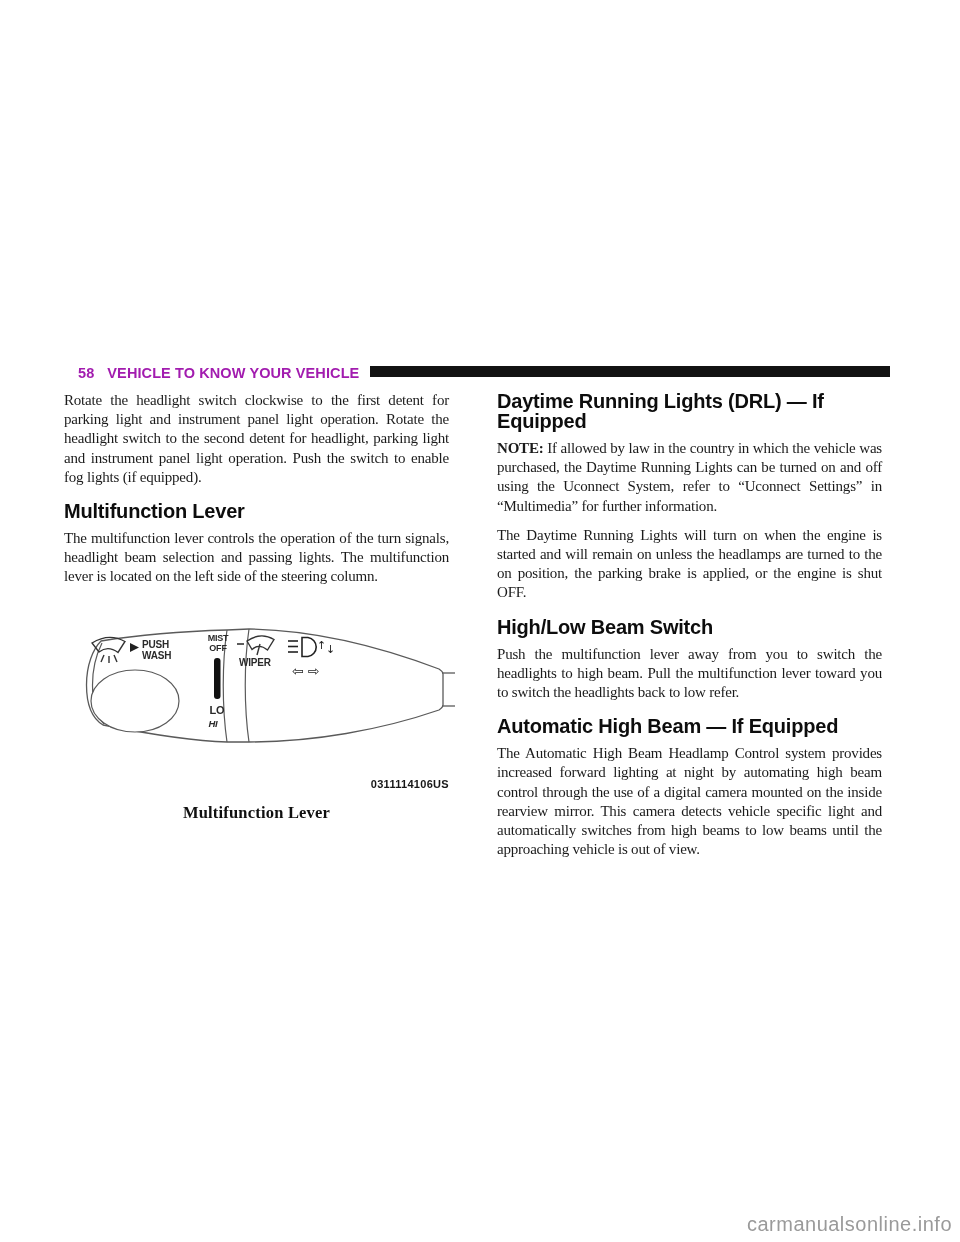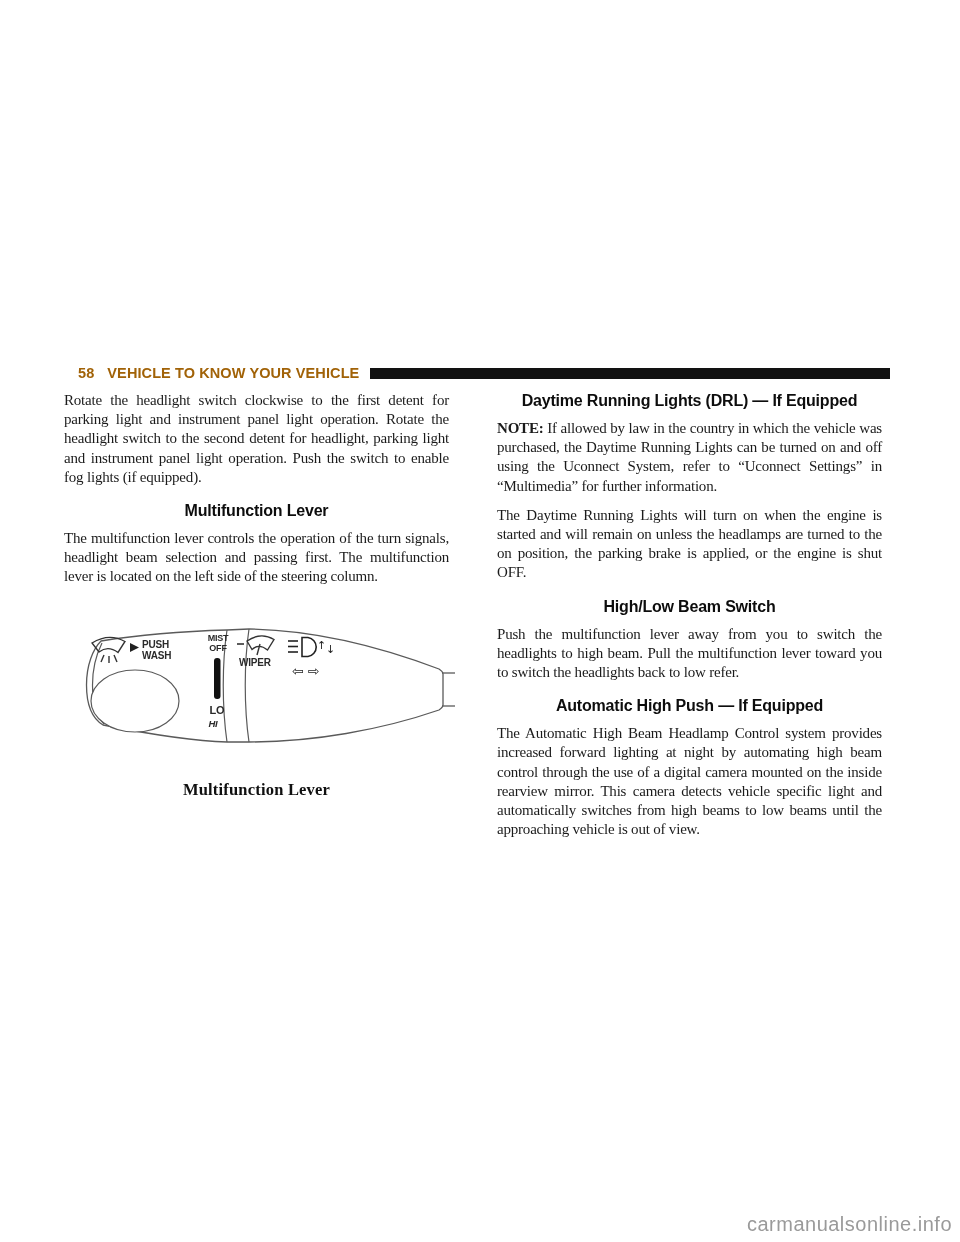--- a/index.html
+++ b/index.html
@@ -7,40 +7,40 @@
     position:relative;
     width:960px;height:1242px;
     background:#ffffff;
     overflow:hidden;
     font-family:"Liberation Serif", serif;
     color:#1b1b1b;
   }
   
   .header{
     position:absolute;left:78px;top:365px;width:812px;
-    display:flex;align-items:center;
+    display:flex;
     font-family:"Liberation Sans", sans-serif;
-    font-weight:bold;font-size:14.5px;color:#a16207;
+    font-weight:bold;font-size:14.5px;color:#a21caf;
     letter-spacing:0.1px;white-space:nowrap;
   }
   .header .pnum{margin-right:13px;}
   .header .hbar{flex:1;height:11px;background:#121212;margin-left:11px;margin-top:1px;}
   
   .col{
     position:absolute;top:391px;width:385px;
     font-size:15px;line-height:19.2px;letter-spacing:-0.2px;
     text-align:justify;
   }
   .col-left{left:64px;}
   .col-right{left:497px;}
   .col p{margin:0 0 10px 0;}
   .sec-heading{
     font-family:"Liberation Sans", sans-serif;
-    font-size:16px;font-weight:bold;color:#0d0d0d;
-    text-align:center;letter-spacing:-0.2px;
+    font-size:20px;font-weight:bold;color:#0d0d0d;
+    text-align:left;letter-spacing:-0.2px;
     margin:14px 0 8px 0;line-height:20px;
   }
   .sec-heading.first{margin-top:0;}
   .note-label{font-weight:bold;}
   
   .figure{margin-top:24px;margin-left:-13px;width:410px;}
   .figure svg{display:block;}
   .image-id{
     font-family:"Liberation Sans", sans-serif;
     font-weight:bold;font-size:11px;color:#161616;
@@ -69,21 +69,21 @@
 
   <div class="header">
     <span class="pnum">58</span>
     <span class="htitle">VEHICLE TO KNOW YOUR VEHICLE</span>
     <span class="hbar"></span>
   </div>
 
   <div class="col col-left">
     <p>Rotate the headlight switch clockwise to the first detent for parking light and instrument panel light operation. Rotate the headlight switch to the second detent for headlight, parking light and instrument panel light operation. Push the switch to enable fog lights (if equipped).</p>
     <div class="sec-heading">Multifunction Lever</div>
-    <p>The multifunction lever controls the operation of the turn signals, headlight beam selection and passing first. The multifunction lever is located on the left side of the steering column.</p>
+    <p>The multifunction lever controls the operation of the turn signals, headlight beam selection and passing lights. The multifunction lever is located on the left side of the steering column.</p>
 
     <div class="figure">
       <svg width="410" height="160" viewBox="0 0 410 160">
 
         <path d="M 50,30
                  C 90,23.5 140,20 176,19
                  L 198,18
                  C 262,19 330,36 388,58
                  C 391,60 392,61 392,63
                  L 392,94
@@ -141,28 +141,29 @@
         </g>
 
         <text x="266" y="38" font-size="11" fill="#222" font-family="DejaVu Sans, sans-serif">↑</text>
         <text x="275" y="42" font-size="11" fill="#222" font-family="DejaVu Sans, sans-serif">↓</text>
 
         <text x="241" y="65" font-size="14" fill="#222" font-family="DejaVu Sans, sans-serif">⇦</text>
         <text x="257" y="65" font-size="14" fill="#222" font-family="DejaVu Sans, sans-serif">⇨</text>
       </svg>
     </div>
 
+    <div class="image-id">0311114106US</div>
     <div class="caption">Multifunction Lever</div>
   </div>
 
   <div class="col col-right">
     <div class="sec-heading first">Daytime Running Lights (DRL) — If Equipped</div>
     <p><span class="note-label">NOTE:</span><span> If allowed by law in the country in which the vehicle was purchased, the Daytime Running Lights can be turned on and off using the Uconnect System, refer to “Uconnect Settings” in “Multimedia” for further information.</span></p>
     <p>The Daytime Running Lights will turn on when the engine is started and will remain on unless the headlamps are turned to the on position, the parking brake is applied, or the engine is shut OFF.</p>
     <div class="sec-heading">High/Low Beam Switch</div>
     <p>Push the multifunction lever away from you to switch the headlights to high beam. Pull the multifunction lever toward you to switch the headlights back to low refer.</p>
-    <div class="sec-heading">Automatic High Push — If Equipped</div>
+    <div class="sec-heading">Automatic High Beam — If Equipped</div>
     <p>The Automatic High Beam Headlamp Control system provides increased forward lighting at night by automating high beam control through the use of a digital camera mounted on the inside rearview mirror. This camera detects vehicle specific light and automatically switches from high beams to low beams until the approaching vehicle is out of view.</p>
   </div>
 
   <div class="watermark">carmanualsonline.info</div>
 
 </div>
 
 </body></html>

